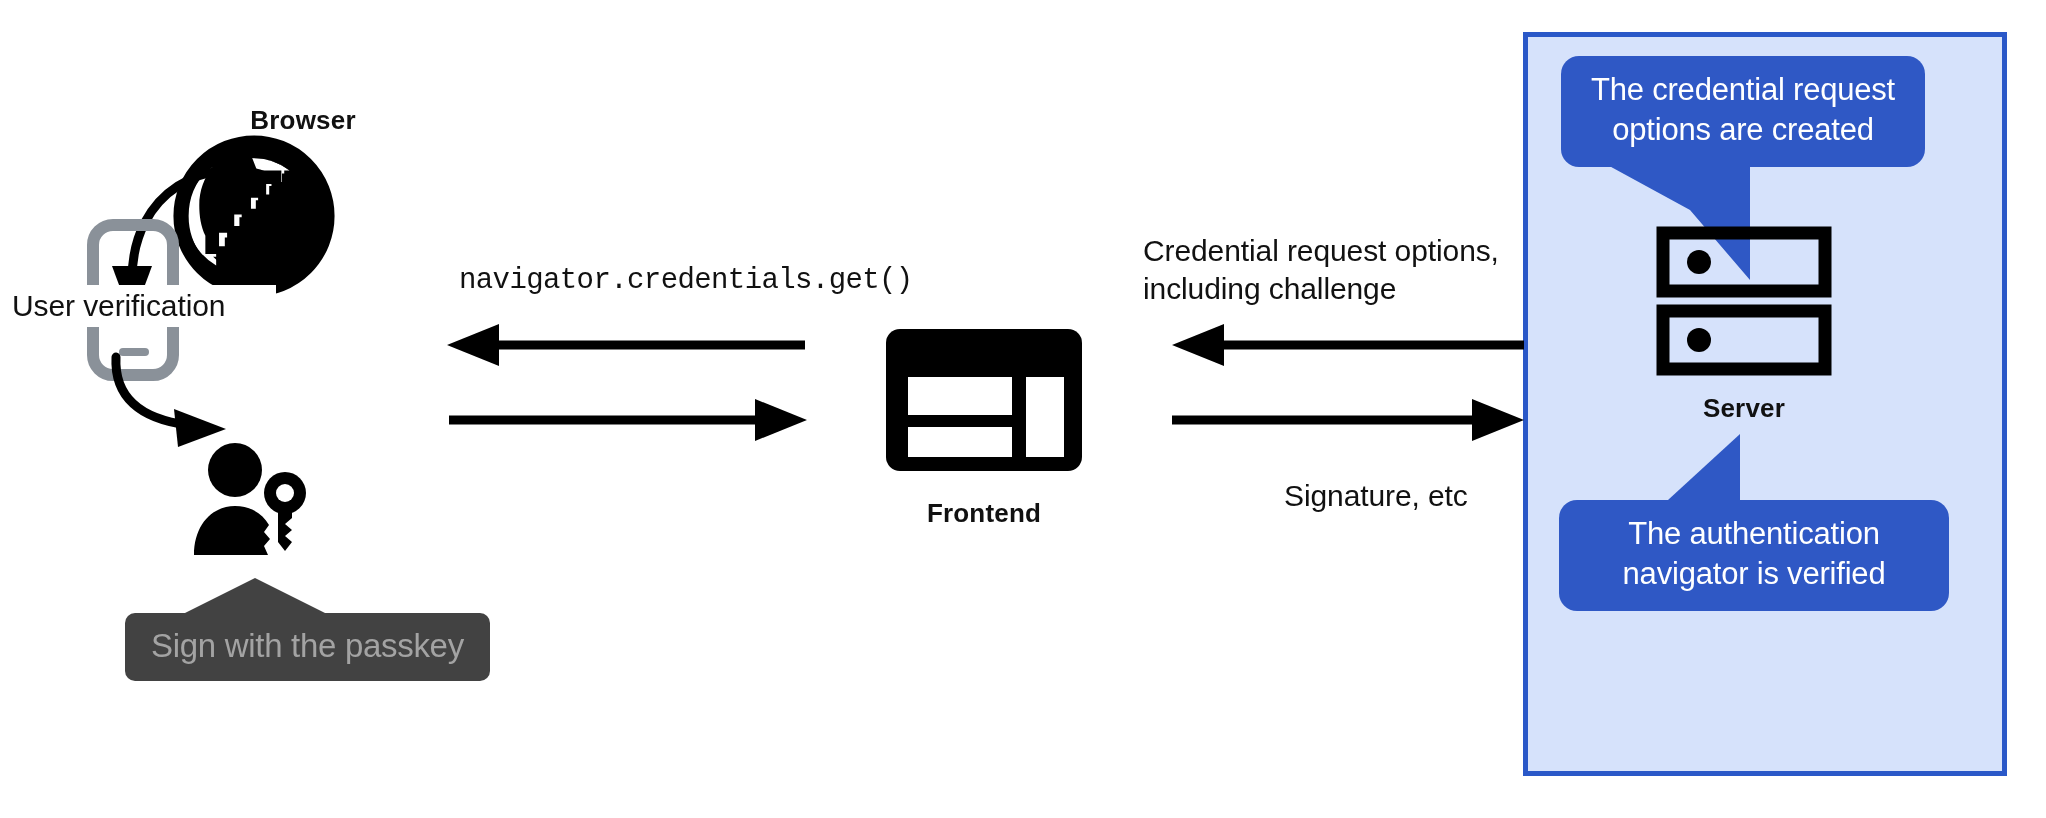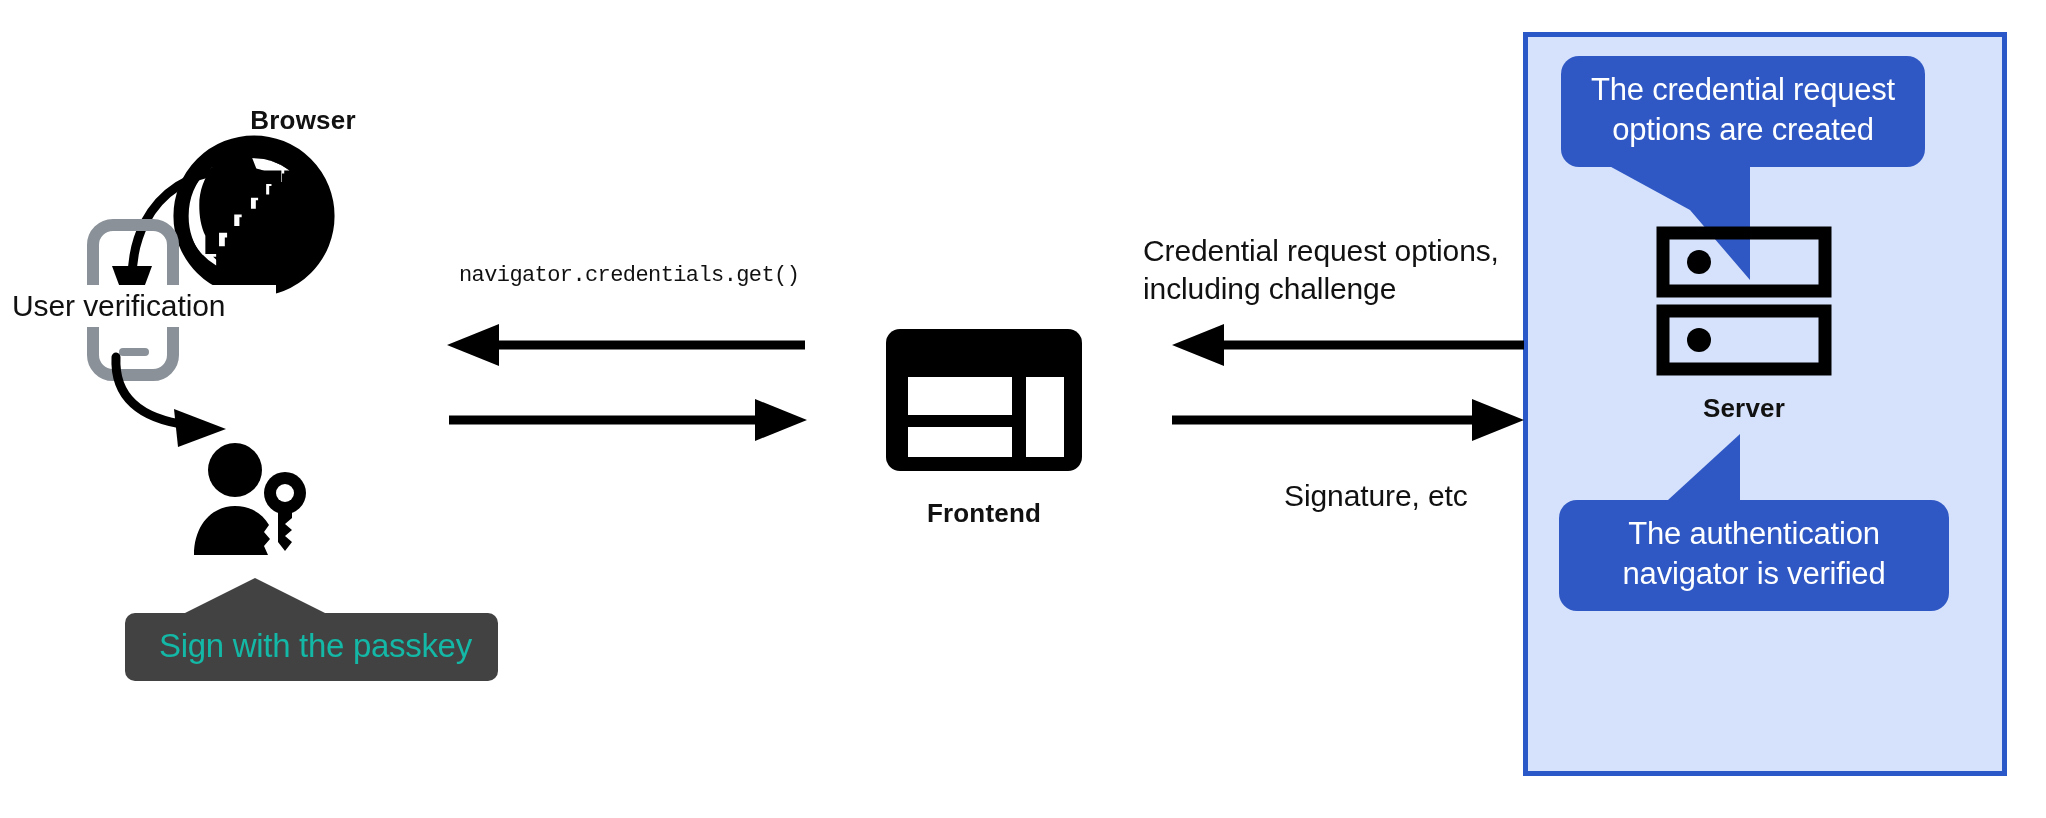--- a/index.html
+++ b/index.html
@@ -25,21 +25,21 @@
     font-family: "Liberation Sans", sans-serif;
     color: #111111;
     font-size: 30px;
     line-height: 1.28;
     white-space: pre-line;
     letter-spacing: -0.1px;
   }
   .label.bold { font-weight: bold; font-size: 26px; letter-spacing: 0.2px; }
   .label.mono {
     font-family: "Liberation Mono", "DejaVu Sans Mono", monospace;
-    font-size: 22px;
+    font-size: 29px;
     letter-spacing: -0.6px;
     text-align: center;
   }
   .center { text-align: center; }
 
   
   #server-panel {
     left: 1523px;
     top: 32px;
     width: 484px;
@@ -59,24 +59,24 @@
     text-align: center;
     padding: 14px 22px 16px 22px;
     box-sizing: border-box;
     white-space: pre-line;
     letter-spacing: -0.2px;
   }
 
   
   #passkey-tooltip {
     background: #424242;
-    color: #14b8a6;
+    color: #a3a3a3;
     border-radius: 10px;
     font-size: 33px;
-    padding: 14px 26px 16px 34px;
+    padding: 14px 26px 16px 26px;
     letter-spacing: -0.3px;
     white-space: nowrap;
   }
 
   svg { display: block; overflow: visible; }
 </style>
 </head>
 <body>
 
 <div id="stage">

